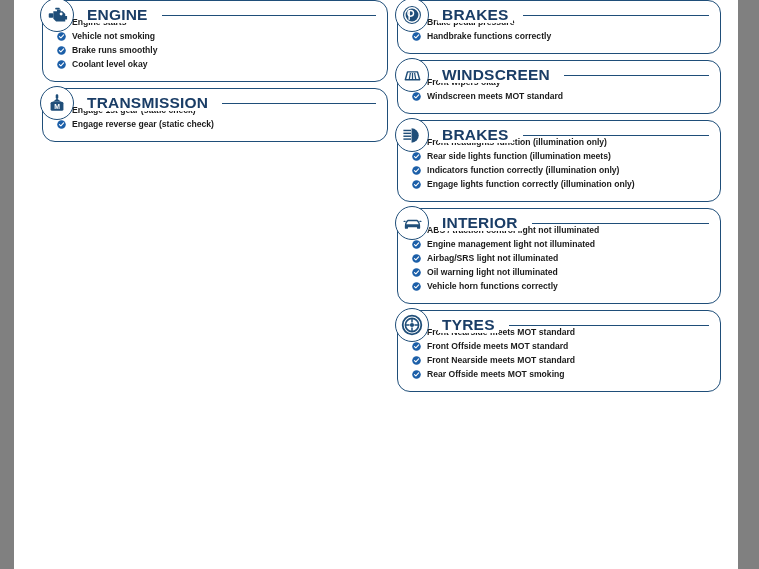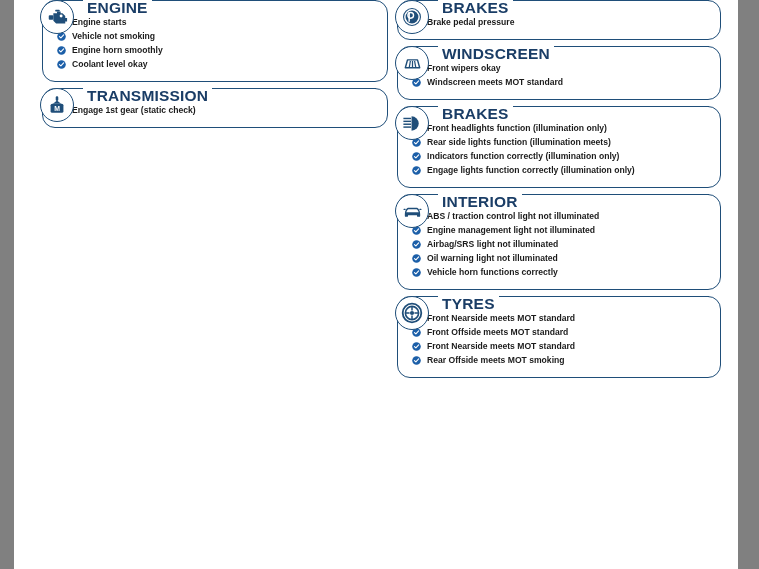--- a/index.html
+++ b/index.html
@@ -42,21 +42,21 @@
     box-sizing: border-box;
   }
 
   
   .sec-header {
     position: absolute;
     top: 0;
     left: 0;
     height: 30px;
     display: flex;
-    align-items: flex-start;
+    align-items: center;
     z-index: 5;
     width: 100%;
     pointer-events: none;
   }
   .sec-icon {
     width: 34px;
     height: 34px;
     border-radius: 50%;
     background: #ffffff;
     border: 1.3px solid #1f4e79;
@@ -142,21 +142,21 @@
                   <circle cx="10" cy="10" r="9.5" fill="#1c5fa8"></circle>
                   <path d="M5.4 10.2 L8.6 13.3 L14.8 6.4" fill="none" stroke="#ffffff" stroke-width="2.4" stroke-linecap="round" stroke-linejoin="round"></path>
                 </svg></span>
               <span class="item-text">Vehicle not smoking</span>
             </li>
             <li>
               <span class="tick"><svg width="9" height="9" viewBox="0 0 20 20">
                   <circle cx="10" cy="10" r="9.5" fill="#1c5fa8"></circle>
                   <path d="M5.4 10.2 L8.6 13.3 L14.8 6.4" fill="none" stroke="#ffffff" stroke-width="2.4" stroke-linecap="round" stroke-linejoin="round"></path>
                 </svg></span>
-              <span class="item-text">Engine horn smoothly</span>
+              <span class="item-text">Brake runs smoothly</span>
             </li>
             <li>
               <span class="tick"><svg width="9" height="9" viewBox="0 0 20 20">
                   <circle cx="10" cy="10" r="9.5" fill="#1c5fa8"></circle>
                   <path d="M5.4 10.2 L8.6 13.3 L14.8 6.4" fill="none" stroke="#ffffff" stroke-width="2.4" stroke-linecap="round" stroke-linejoin="round"></path>
                 </svg></span>
               <span class="item-text">Coolant level okay</span>
             </li>
           </ul>
         </div>
@@ -177,20 +177,27 @@
           <div class="sec-rule"></div>
         </div>
         <div class="card">
           <ul class="checklist">
             <li>
               <span class="tick"><svg width="9" height="9" viewBox="0 0 20 20">
                   <circle cx="10" cy="10" r="9.5" fill="#1c5fa8"></circle>
                   <path d="M5.4 10.2 L8.6 13.3 L14.8 6.4" fill="none" stroke="#ffffff" stroke-width="2.4" stroke-linecap="round" stroke-linejoin="round"></path>
                 </svg></span>
               <span class="item-text">Engage 1st gear (static check)</span>
+            </li>
+            <li>
+              <span class="tick"><svg width="9" height="9" viewBox="0 0 20 20">
+                  <circle cx="10" cy="10" r="9.5" fill="#1c5fa8"></circle>
+                  <path d="M5.4 10.2 L8.6 13.3 L14.8 6.4" fill="none" stroke="#ffffff" stroke-width="2.4" stroke-linecap="round" stroke-linejoin="round"></path>
+                </svg></span>
+              <span class="item-text">Engage reverse gear (static check)</span>
             </li>
           </ul>
         </div>
       </div>
     </div>
   <div class="column" id="col-right">
       <div class="section">
         <div class="sec-header">
           <div class="sec-icon">
             <svg width="22" height="22" viewBox="0 0 24 24">
@@ -208,20 +215,27 @@
         </div>
         <div class="card">
           <ul class="checklist">
             <li>
               <span class="tick"><svg width="9" height="9" viewBox="0 0 20 20">
                   <circle cx="10" cy="10" r="9.5" fill="#1c5fa8"></circle>
                   <path d="M5.4 10.2 L8.6 13.3 L14.8 6.4" fill="none" stroke="#ffffff" stroke-width="2.4" stroke-linecap="round" stroke-linejoin="round"></path>
                 </svg></span>
               <span class="item-text">Brake pedal pressure</span>
             </li>
+            <li>
+              <span class="tick"><svg width="9" height="9" viewBox="0 0 20 20">
+                  <circle cx="10" cy="10" r="9.5" fill="#1c5fa8"></circle>
+                  <path d="M5.4 10.2 L8.6 13.3 L14.8 6.4" fill="none" stroke="#ffffff" stroke-width="2.4" stroke-linecap="round" stroke-linejoin="round"></path>
+                </svg></span>
+              <span class="item-text">Handbrake functions correctly</span>
+            </li>
           </ul>
         </div>
       </div>
       <div class="section">
         <div class="sec-header">
           <div class="sec-icon">
             <svg width="23" height="23" viewBox="0 0 24 24">
               <g>
                 <path d="M4.5 16.5 L6.8 8.2 H17.2 L19.5 16.5 Z" fill="none" stroke="#1f4e79" stroke-width="1.5" stroke-linejoin="round"></path>
                 <path d="M8.6 16 L9.8 9.4" stroke="#1f4e79" stroke-width="1.3"></path>

